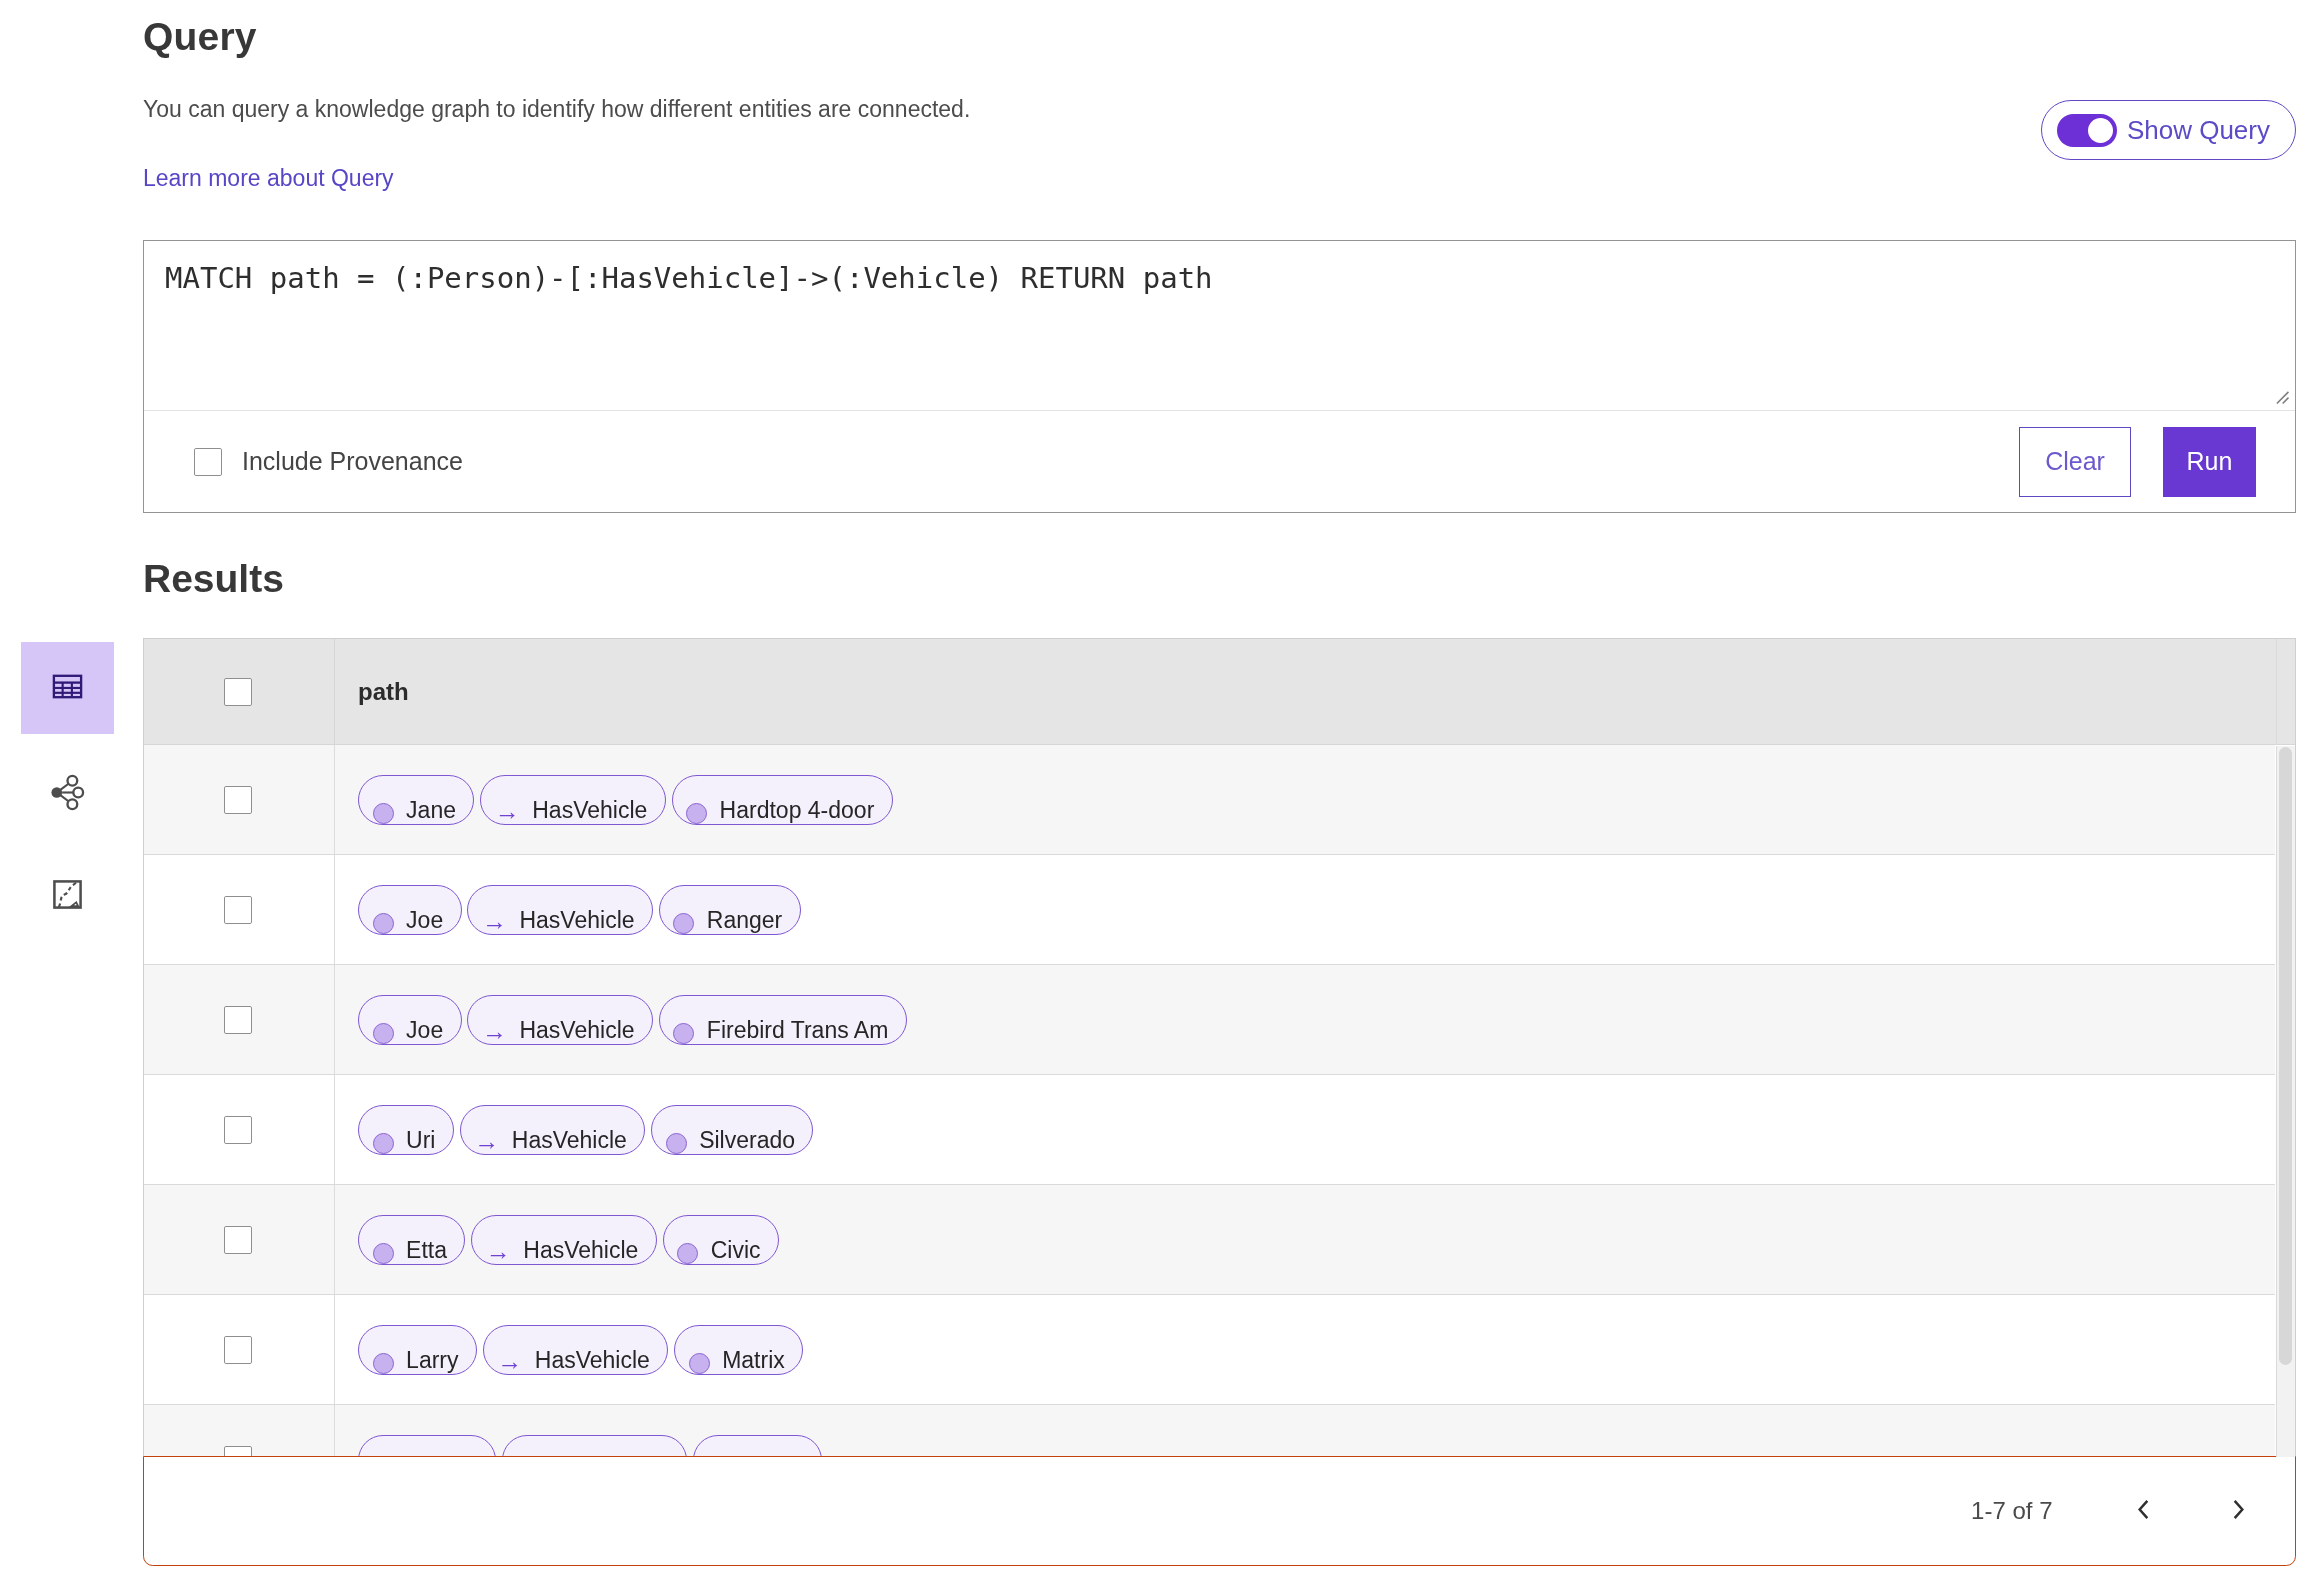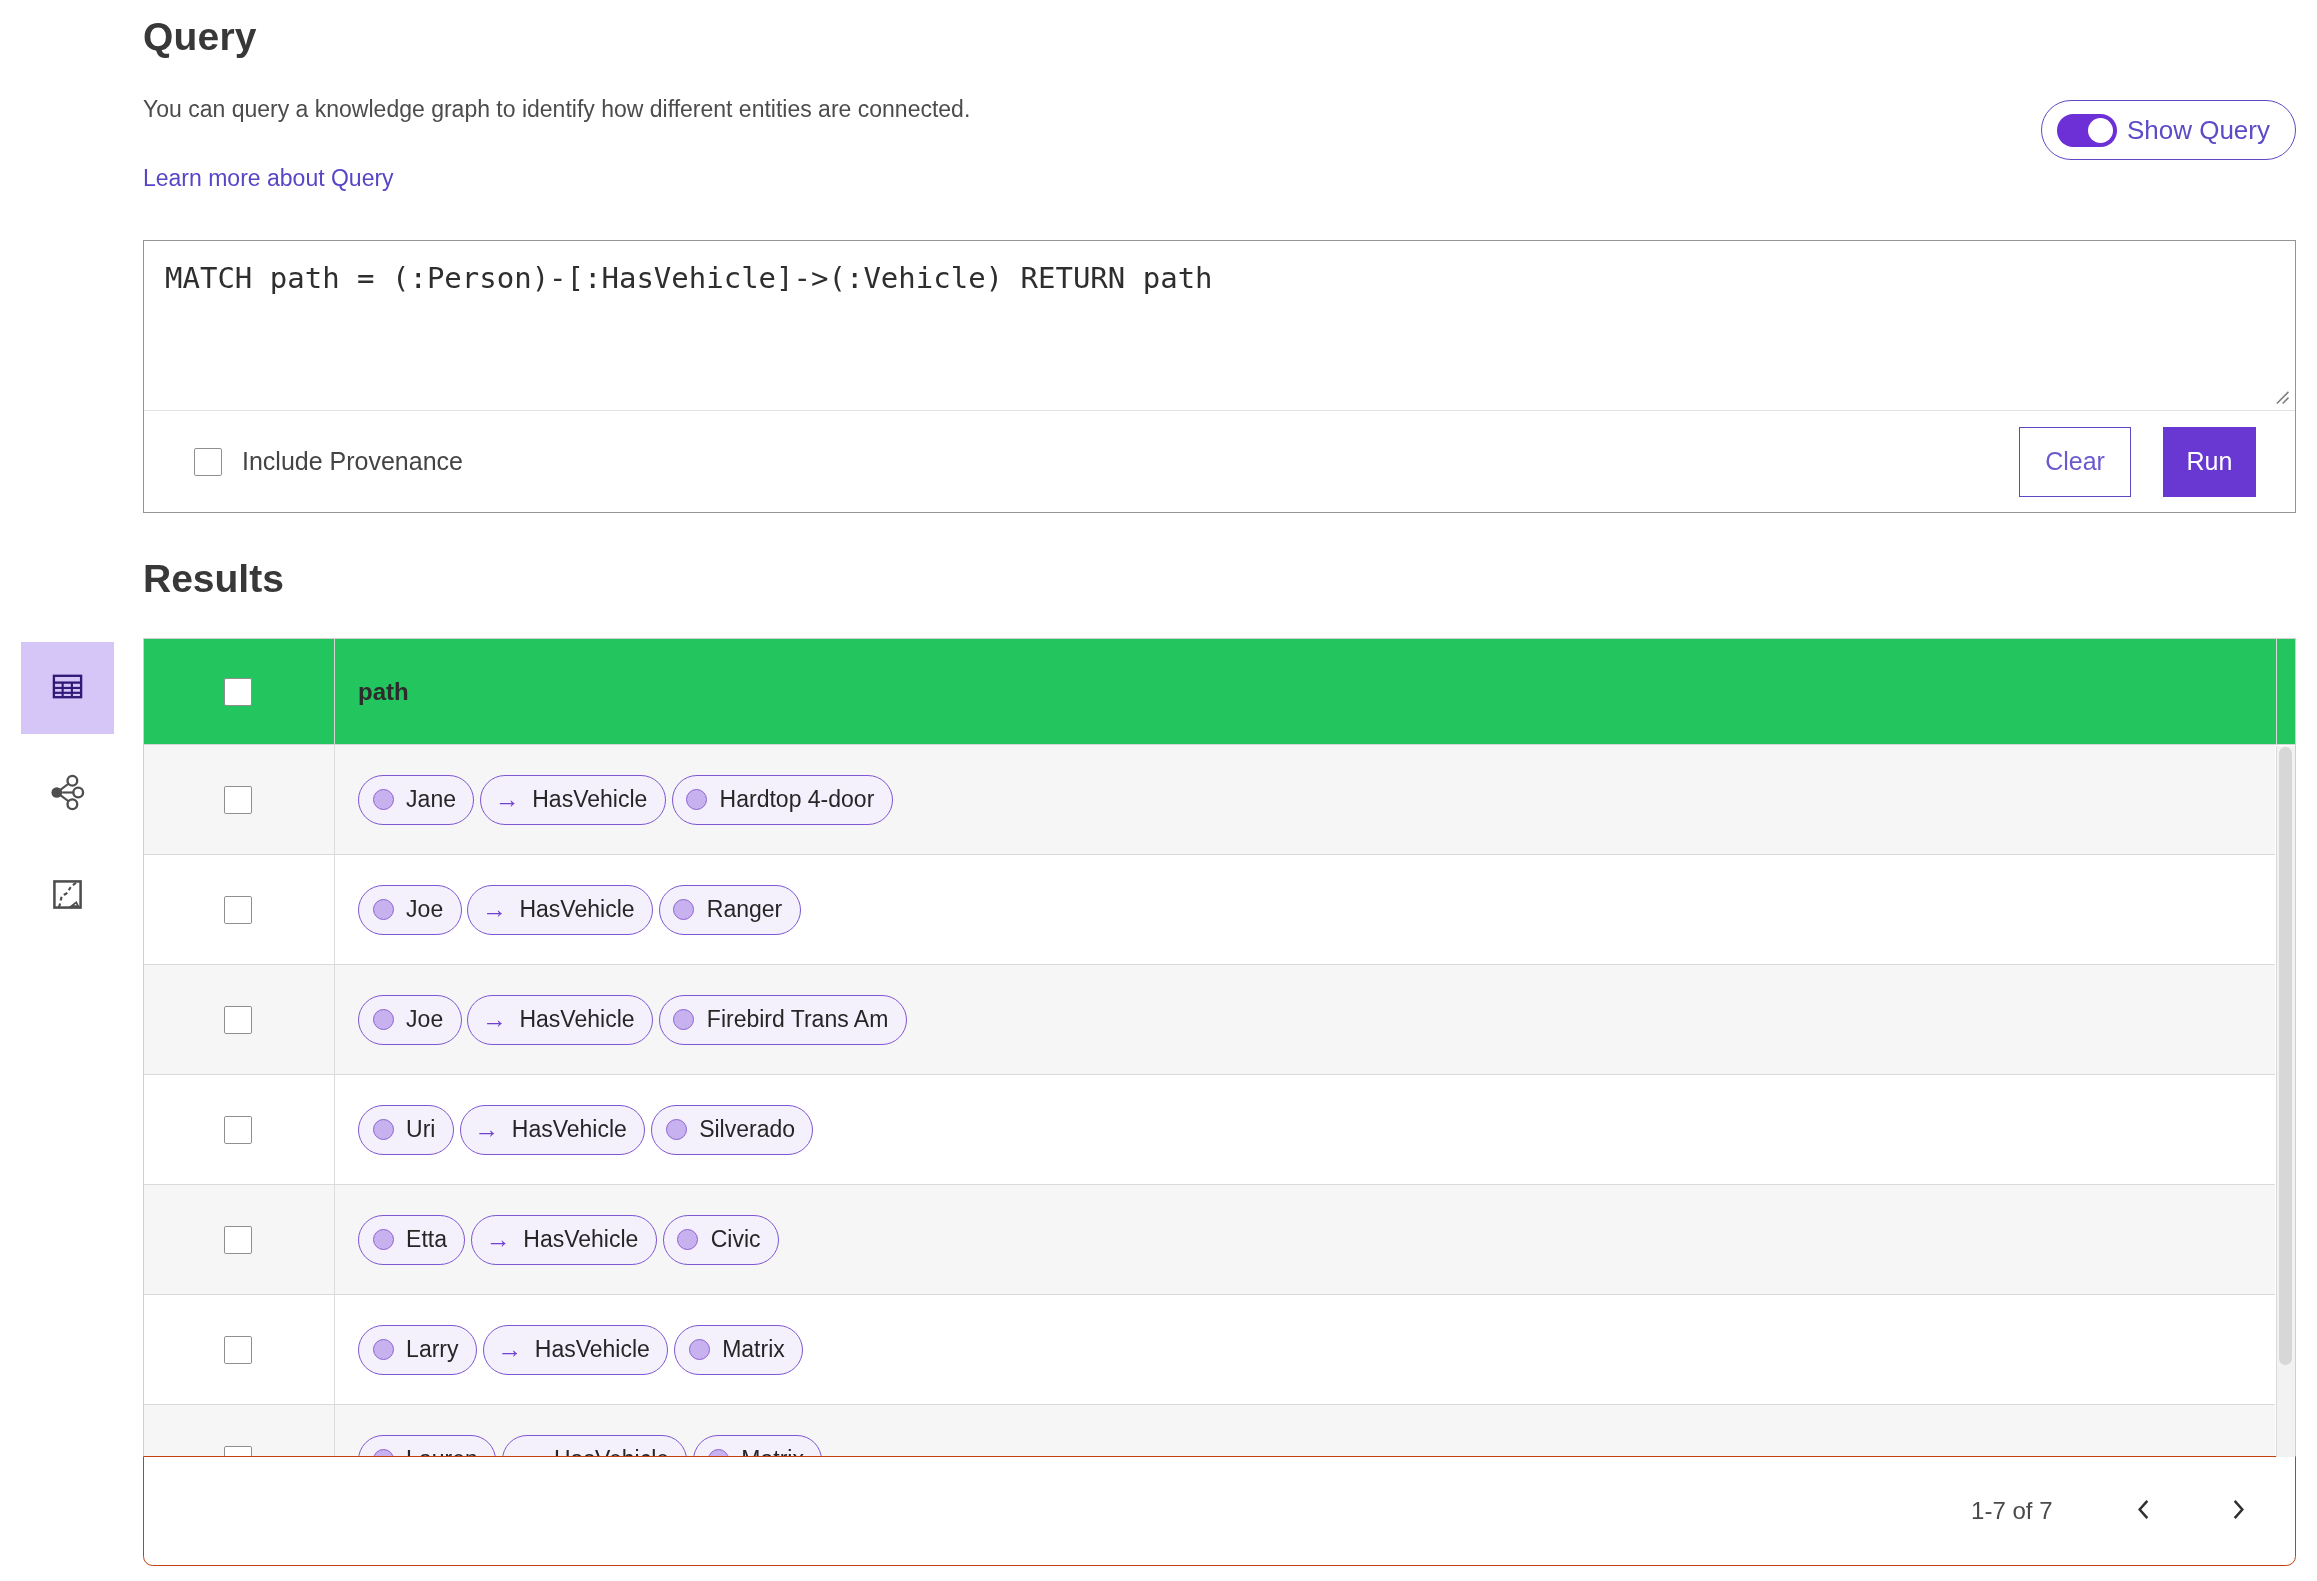--- a/index.html
+++ b/index.html
@@ -46,33 +46,33 @@
   
   .view-rail { position:absolute; left:-122px; top:3.9px; width:93px; display:flex; flex-direction:column; align-items:center; }
   .view-btn { width:93px; height:92px; display:flex; align-items:center; justify-content:center; cursor:pointer; background:transparent; border:none; }
   .view-btn.selected { background:#d6c5f7; }
   .view-btn + .view-btn { margin-top:0; }
   .view-btn.graph { height:58px; margin-top:31px; }
   .view-btn.map { height:54px; margin-top:46px; }
 
   
   .results-table { position:relative; width:2153px; border:1px solid #cfcfcf; border-bottom:none; background:#fff; }
-  .thead { height:106px; background:#22c55e; border-bottom:1px solid #d6d6d6; display:flex; align-items:center; }
+  .thead { height:106px; background:#e5e5e5; border-bottom:1px solid #d6d6d6; display:flex; align-items:center; }
   .col-check { width:191px; flex:none; align-self:stretch; display:flex; align-items:center; border-right:1px solid #d6d6d6; }
   .col-check .checkbox { margin-left:80px; }
   .col-path { flex:1; padding-left:23px; display:flex; align-items:center; gap:5.8px; }
   .thead .col-path-label { font-size:24px; font-weight:700; color:#2c2c2c; }
   .tbody { height:711px; overflow:hidden; margin-right:20px; }
   .trow { height:110px; display:flex; align-items:center; border-bottom:1px solid #dadada; background:#fff; }
   .trow:nth-child(odd) { background:#f7f6f6; }
   .trow .col-check { border-right:1px solid #dcdcdc; }
 
   
   .pill {
-    display:inline-flex; align-items:center; height:50px; border:1.9px solid #7f57d2; border-radius:26px;
+    display:inline-flex; align-items:flex-end; height:50px; border:1.9px solid #7f57d2; border-radius:26px;
     background:#f4f0fc; padding:0 17.4px 0 13.5px; cursor:pointer; flex:none;
   }
   .pill-label { font-size:23px; color:#262626; margin-left:12.6px; white-space:nowrap; }
   .node-dot { width:21px; height:21px; border-radius:50%; background:#c7b2ef; border:1.9px solid #8a63d2; flex:none; }
   .rel-arrow { font-size:25px; color:#6f42d0; line-height:1; }
 
   
   .vscroll-cap { position:absolute; top:0; right:0; width:19.3px; height:106px; border-left:1px solid #dadada; }
   .vscroll-track { position:absolute; top:107px; right:0; width:19.3px; height:711px; background:#f2f2f2; border-left:1px solid #dadada; }
   .vscroll-thumb { position:absolute; top:1px; left:1.9px; width:13.5px; height:618px; border-radius:7.7px; background:#d7d7d7; cursor:grab; }

